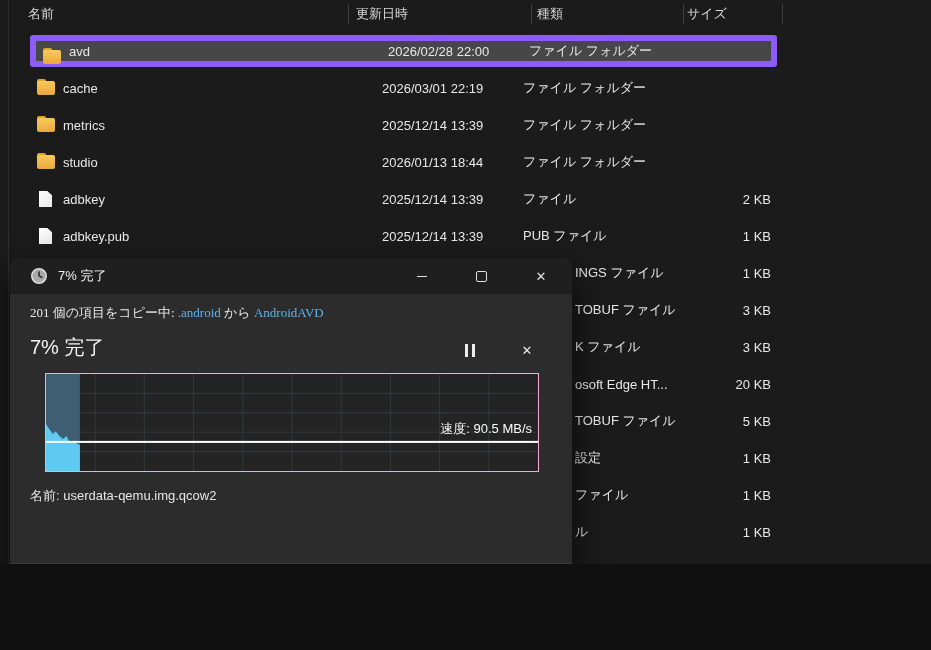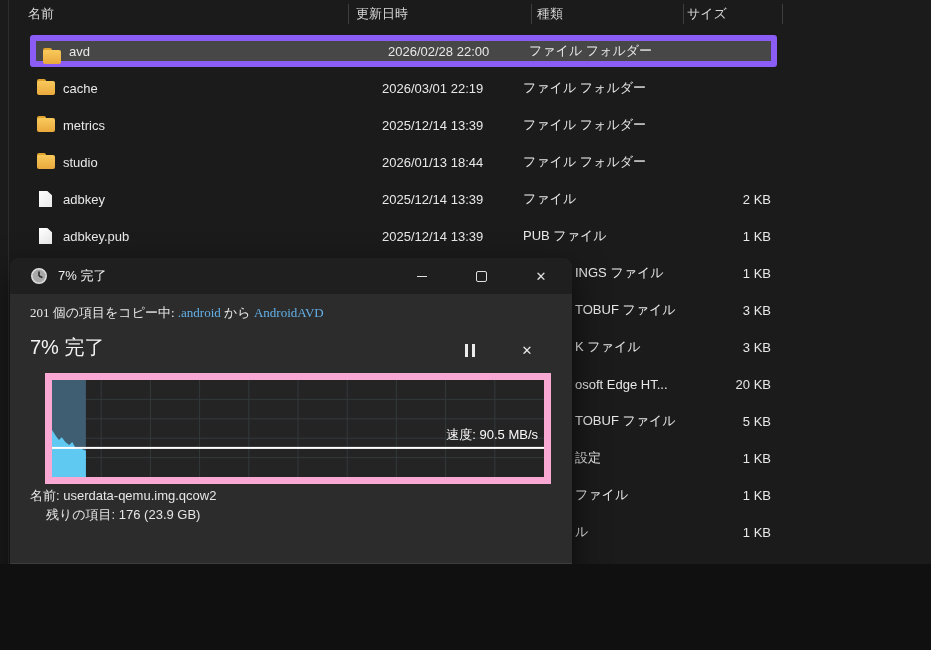--- a/index.html
+++ b/index.html
@@ -42,24 +42,24 @@
 
   .copy-line{position:absolute;left:20px;top:46px;font-size:13px;white-space:nowrap;font-family:Liberation Serif, serif;}
   .copy-line .lnk{color:#63b1e8;}
   .pct-line{position:absolute;left:20px;top:76px;font-size:20px;color:#f2f2f2;}
   .ctrl{position:absolute;width:28px;height:28px;display:flex;align-items:center;justify-content:center;}
   .ctrl.pause{left:446px;top:78px;gap:4px;}
   .ctrl.pause i{display:block;width:3px;height:13px;background:#ececec;}
   .ctrl.cancel{left:503px;top:78px;}
   .ctrl.cancel span{font-size:13px;color:#e6e6e6;line-height:1;}
 
-  .chart{position:absolute;left:35px;top:115px;width:492px;height:97px;background:#242424;border:7px solid #f9a8d4;}
+  .chart{position:absolute;left:35px;top:115px;width:492px;height:97px;background:#242424;border:1px solid #f9a8d4;}
   .speed-label{position:absolute;right:6px;top:46px;font-size:13px;color:#fafafa;white-space:nowrap;}
 
-  .details{position:absolute;left:20px;top:228px;font-size:13px;line-height:19px;color:#e6e6e6;text-align:center;}
+  .details{position:absolute;left:20px;top:228px;font-size:13px;line-height:19px;color:#e6e6e6;}
   .dlg-sep{position:absolute;left:0;right:0;top:305px;height:1px;background:#3d3d3d;}
   .dlg-footer{position:absolute;left:0;right:0;top:306px;height:56px;display:flex;align-items:center;padding-left:44px;}
   .chev-up{display:inline-block;width:8px;height:8px;border-left:1.6px solid #d8d8d8;border-top:1.6px solid #d8d8d8;
            transform:rotate(45deg) translate(1px,1px);margin-right:18px;}
   .dlg-footer .lbl{font-size:13px;color:#e6e6e6;}
 </style>
 </head>
 <body>
 
 <div class="screen">
@@ -203,21 +203,20 @@
           <line x1="0" y1="77.6" x2="492" y2="77.6" stroke="#33393c" stroke-width="1"></line>
           <rect x="0" y="0" width="33.9" height="97" fill="#3f5e72"></rect>
           <polygon points="0.0,50.0 3.9,56.0 6.9,60.1 9.8,57.2 13.3,62.1 17.2,65.0 20.2,62.1 23.1,66.9 26.1,68.9 29.0,67.9 31.0,69.8 33.9,70.8 33.9,97 0,97" fill="#5fc9f2"></polygon>
           <rect x="0" y="66.9" width="492" height="2" fill="#ffffff"></rect>
         </svg>
       <span class="speed-label">速度: 90.5 MB/s</span>
     </div>
 
     <div class="details">
       <div>名前: userdata-qemu.img.qcow2</div>
-      <div>残りの項目: 176 (23.9 GB)</div>
     </div>
 
     <div class="dlg-sep"></div>
     <div class="dlg-footer">
       <span class="chev-up"></span>
       <span class="lbl">詳細情報の非表示</span>
     </div>
   </div>
 </div>
 

